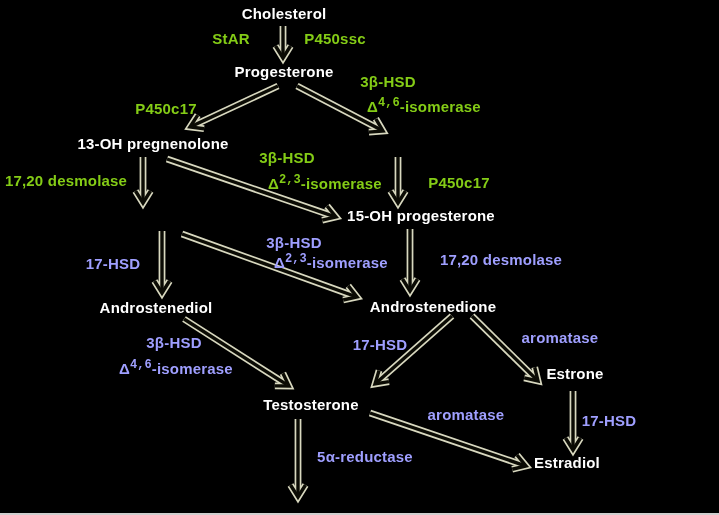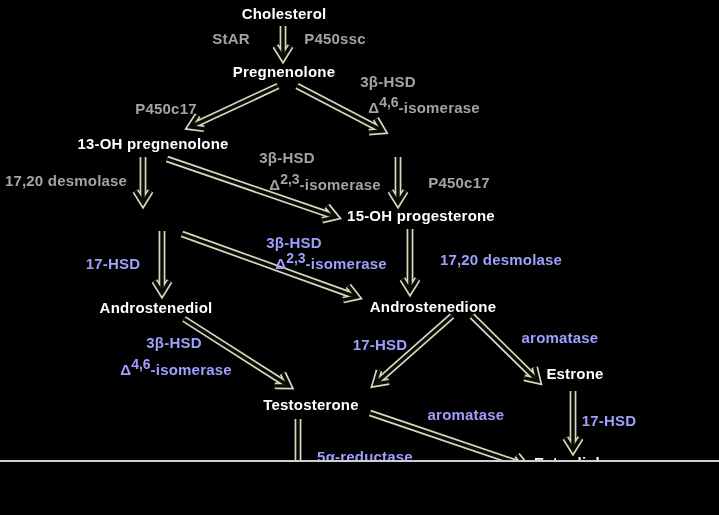--- a/index.html
+++ b/index.html
@@ -1,31 +1,31 @@
 <!DOCTYPE html>
 <html><head>
 <meta charset="utf-8">
 <style>
   html,body{margin:0;padding:0;background:#000;}
   #stage{
-    position:relative;width:719px;height:462px;background:#000000;
+    position:relative;width:719px;height:515px;background:#000000;
     overflow:hidden;font-family:"Liberation Sans",sans-serif;
   }
   .compound{
     position:absolute;transform:translate(-50%,-50%);
     color:#ffffff;font-weight:bold;font-size:15px;white-space:nowrap;
     letter-spacing:.2px;
   }
   .enzyme{
     position:absolute;transform:translate(-50%,-50%);
     font-weight:bold;font-size:15px;white-space:nowrap;letter-spacing:.2px;
   }
-  .enzyme.red{color:#a3a3a3;}
+  .enzyme.red{color:#84cc16;}
   .enzyme.blue{color:#9f9fff;}
-  .enzyme sup{font-size:14px;vertical-align:super;letter-spacing:0;}
+  .enzyme sup{font-size:12px;vertical-align:super;letter-spacing:0;font-family:Liberation Mono, monospace;}
   #arrows{position:absolute;left:0;top:0;}
   #bottom-edge{
     position:absolute;left:0;bottom:0;width:719px;height:2px;background:#cfcfcf;
   }
 </style>
 </head>
 <body>
 
 <div id="stage">
 
@@ -116,21 +116,21 @@
       </g>
       <g>
         <line x1="298" y1="419" x2="298" y2="494" stroke="#d8d8bf" stroke-width="6.8" stroke-linecap="butt"></line>
         <polyline points="290.5,485 298,497 305.5,485" fill="none" stroke="#d8d8bf" stroke-width="6.8" stroke-linejoin="miter" stroke-linecap="butt"></polyline>
         <line x1="298" y1="419" x2="298" y2="494" stroke="#0b0b04" stroke-width="3.4" stroke-linecap="butt"></line>
         <polyline points="290.5,485 298,497 305.5,485" fill="none" stroke="#0b0b04" stroke-width="3.4" stroke-linejoin="miter" stroke-linecap="butt"></polyline>
       </g>
     </svg>
 
   <div class="compound" style="left:284px;top:13px">Cholesterol</div>
-  <div class="compound" style="left:284px;top:71px">Pregnenolone</div>
+  <div class="compound" style="left:284px;top:71px">Progesterone</div>
   <div class="compound" style="left:153px;top:143px">13-OH pregnenolone</div>
   <div class="compound" style="left:421px;top:215px">15-OH progesterone</div>
   <div class="compound" style="left:433px;top:306px">Androstenedione</div>
   <div class="compound" style="left:156px;top:307px">Androstenediol</div>
   <div class="compound" style="left:575px;top:373px">Estrone</div>
   <div class="compound" style="left:311px;top:404px">Testosterone</div>
   <div class="compound" style="left:567px;top:462px">Estradiol</div>
 
   <div class="enzyme red" style="left:231px;top:38px">StAR</div>
   <div class="enzyme red" style="left:335px;top:38px">P450ssc</div>

